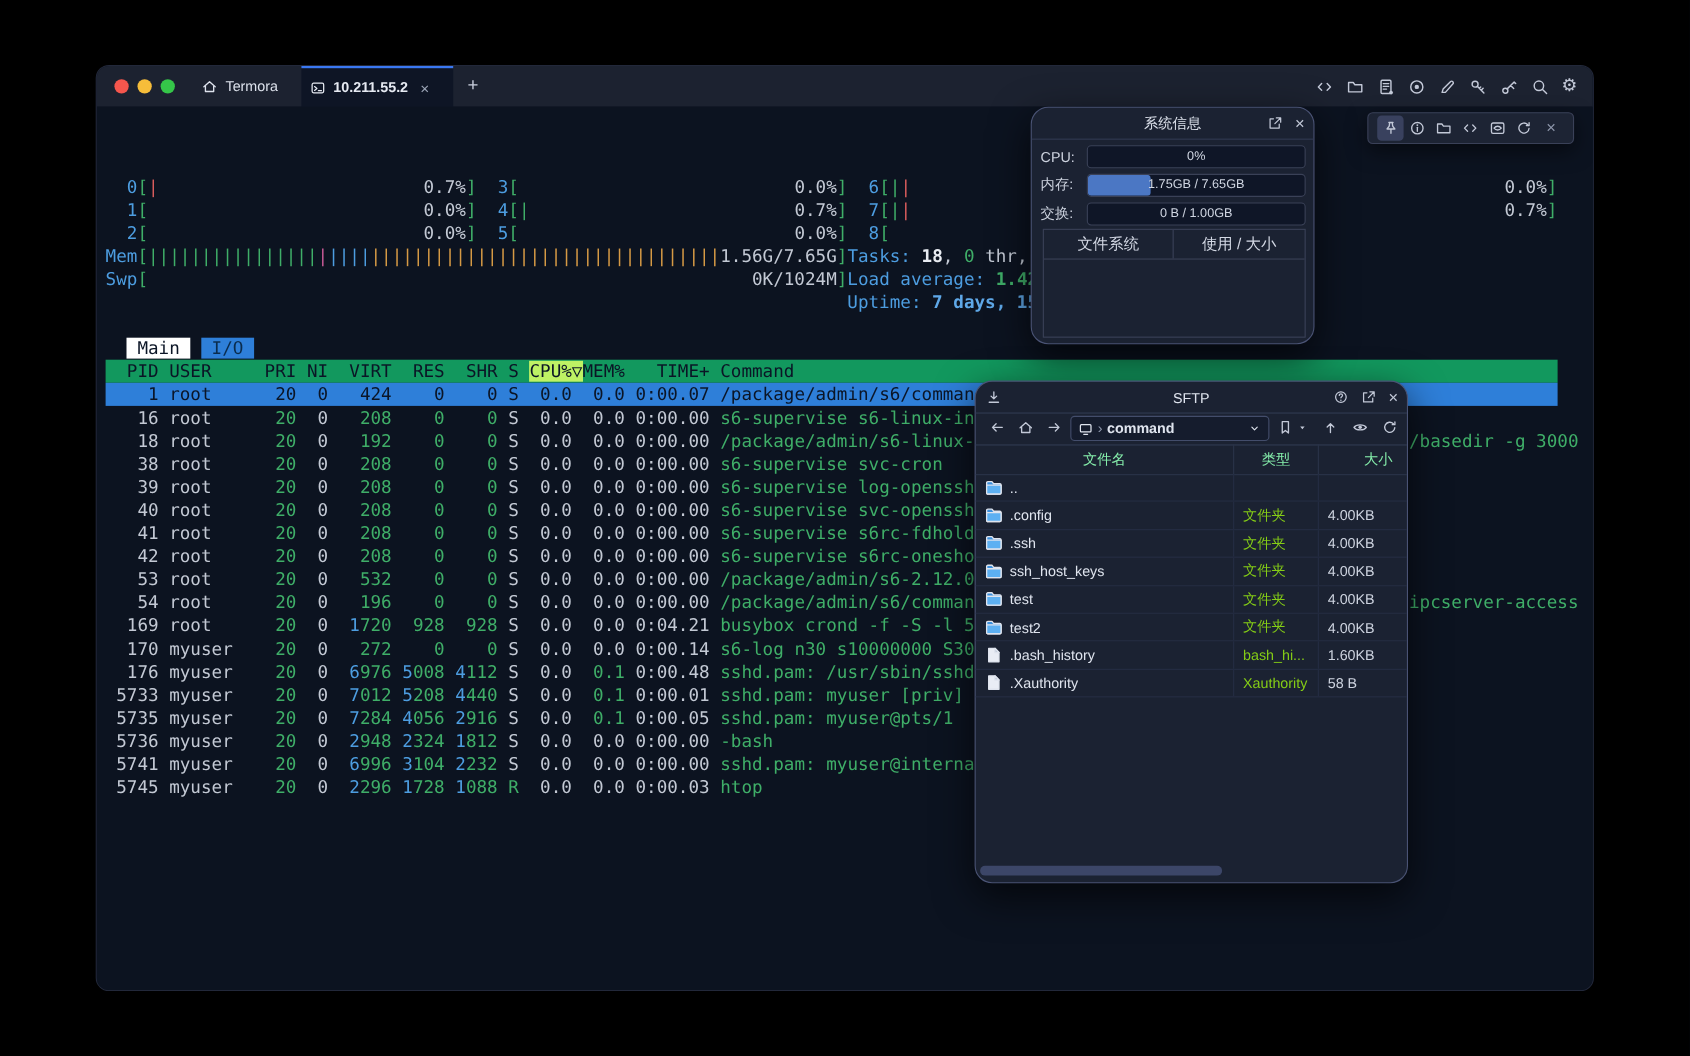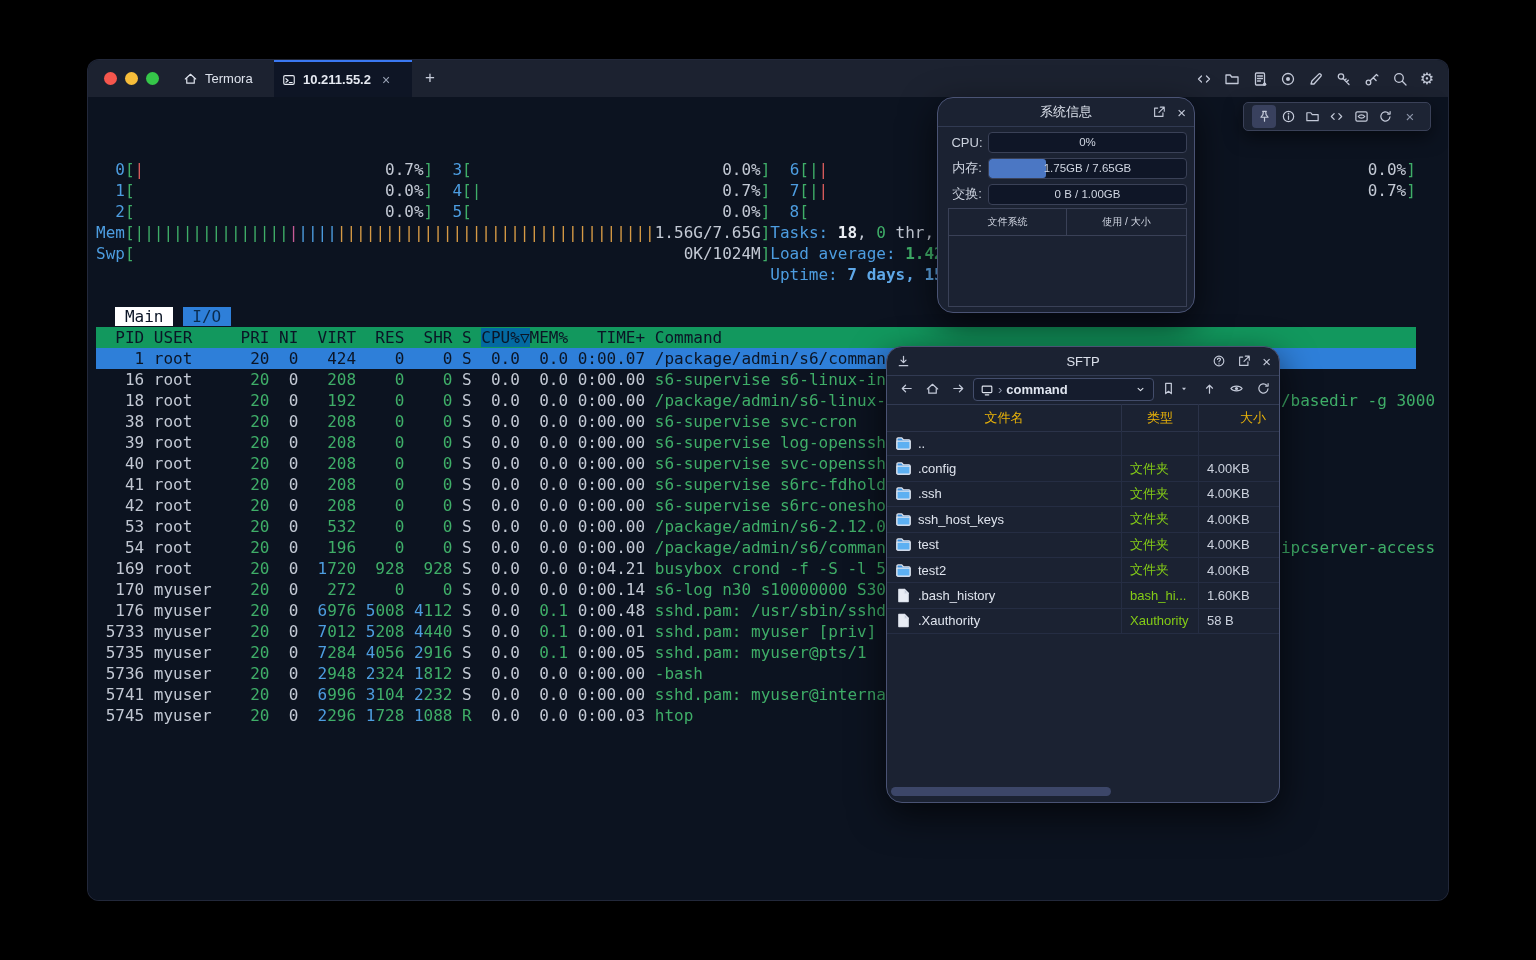--- a/index.html
+++ b/index.html
@@ -18,49 +18,49 @@
   .ic *{stroke:currentColor;fill:none;stroke-width:1.3;stroke-linecap:round;stroke-linejoin:round;}
   .ic .f{fill:currentColor;stroke:none;}
   .gear{font-size:16px;line-height:16px;font-family:"DejaVu Sans",sans-serif;}
   
   .term{position:absolute;left:0;top:37px;right:0;bottom:0;background:#0c1320;}
   .trow{position:absolute;left:8px;height:21px;white-space:pre;font-family:"DejaVu Sans Mono",monospace;font-size:16px;line-height:21px;color:#c3c9d4;}
   .c-grn{color:#3fae68;} .c-blu{color:#4d9de0;} .c-gry{color:#c3c9d4;} .c-red{color:#d85c5c;}
   .c-org{color:#d69a45;} .c-mag{color:#c75a96;} .c-wht{color:#e9ecf2;font-weight:bold;}
   .c-grnb{color:#3fae68;font-weight:bold;} .c-cynb{color:#5fa8e8;font-weight:bold;}
   .hdr{background:#12985e;color:#0b1526;width:1320px;}
-  .sortcol{background:#0369a1;color:#0b1526;}
+  .sortcol{background:#bef264;color:#0b1526;}
   .sel{background:#2e7fd9;width:1320px;}
   .sel span{color:#0b1526 !important;font-weight:normal !important;}
   .tabmain{background:#ffffff;color:#0b1526;}
   .tabio{background:#2e7fd9;color:#0a2c4e;}
   
   .panel{position:absolute;background:#1b2232;border:1px solid #4a5374;border-radius:16px;box-shadow:0 12px 36px rgba(0,0,0,.65);color:#d3d8e4;box-sizing:border-box;}
   .ptitle{position:relative;height:28px;border-bottom:1px solid #313a52;display:flex;align-items:center;justify-content:center;font-size:13px;color:#dde2ec;}
   .pticons{position:absolute;right:8px;top:0;height:28px;display:flex;align-items:center;gap:11px;color:#c3c9d8;}
   .ptleft{position:absolute;left:9px;top:0;height:28px;display:flex;align-items:center;color:#c3c9d8;}
   .xchar{font-size:15px;line-height:15px;}
   
-  .sirow{position:absolute;left:8px;right:7px;height:20px;display:flex;align-items:center;text-align:center;}
+  .sirow{position:absolute;left:8px;right:7px;height:20px;display:flex;align-items:center;}
   .silabel{width:42px;font-size:13px;color:#ccd2de;}
   .sibar{position:relative;flex:1;height:19px;background:#0f1627;border:1px solid #3a4157;border-radius:4px;overflow:hidden;display:flex;align-items:center;justify-content:center;}
   .sifill{position:absolute;left:0;top:0;bottom:0;background:#4b77c4;border-radius:3px;}
   .sival{position:relative;font-size:11.5px;color:#d0d6e2;}
-  .sitable{position:absolute;left:10px;right:7px;top:110px;height:97px;border:1px solid #3a4157;font-size:10px;}
+  .sitable{position:absolute;left:10px;right:7px;top:110px;height:97px;border:1px solid #3a4157;font-size:14px;}
   .sitr{display:flex;height:26px;border-bottom:1px solid #3a4157;}
   .sitd{display:flex;align-items:center;box-sizing:border-box;}
   .sitd.a{width:118px;border-right:1px solid #3a4157;}
   .sitd.b{flex:1;}
   .cent{justify-content:center;} .padl{padding-left:8px;}
   
   .sftoolbar{position:absolute;left:0;right:0;top:28px;height:29px;border-bottom:1px solid #313a52;display:flex;align-items:center;color:#c3c9d8;}
   .pathbox{position:absolute;left:86px;top:3px;width:181px;height:23px;border:1px solid #434d6b;border-radius:4px;background:#151c2d;display:flex;align-items:center;gap:4px;padding:0 6px;box-sizing:border-box;color:#dfe4ee;font-size:13px;font-weight:bold;}
   .pathbox .spacer{flex:1;}
   .tbtn{position:absolute;top:6px;}
-  .sfhead{position:absolute;left:0;right:0;top:57px;height:27px;border-bottom:1px solid #2b3349;display:flex;font-size:13px;color:#eab308;}
+  .sfhead{position:absolute;left:0;right:0;top:57px;height:27px;border-bottom:1px solid #2b3349;display:flex;font-size:13px;color:#86efac;}
   .sfh{display:flex;align-items:center;justify-content:center;box-sizing:border-box;}
   .sfrows{position:absolute;left:0;right:0;top:84px;}
   .sfrow{display:flex;height:25.4px;border-bottom:1px solid #252d43;font-size:13px;color:#dfe4ee;box-sizing:border-box;}
   .sfc{display:flex;align-items:center;box-sizing:border-box;}
   .sfc.name{width:234px;padding-left:9px;gap:7px;}
   .sfc.type{width:77px;border-left:1px solid #252d43;padding-left:8px;color:#84cc16;}
   .sfc.size{flex:1;border-left:1px solid #252d43;padding-left:8px;color:#ccd2de;}
   .sfscroll{position:absolute;left:4px;bottom:6px;width:386px;height:9px;}
   .sfthumb{position:absolute;left:0;top:0;width:220px;height:9px;border-radius:5px;background:#3c4668;}
   

